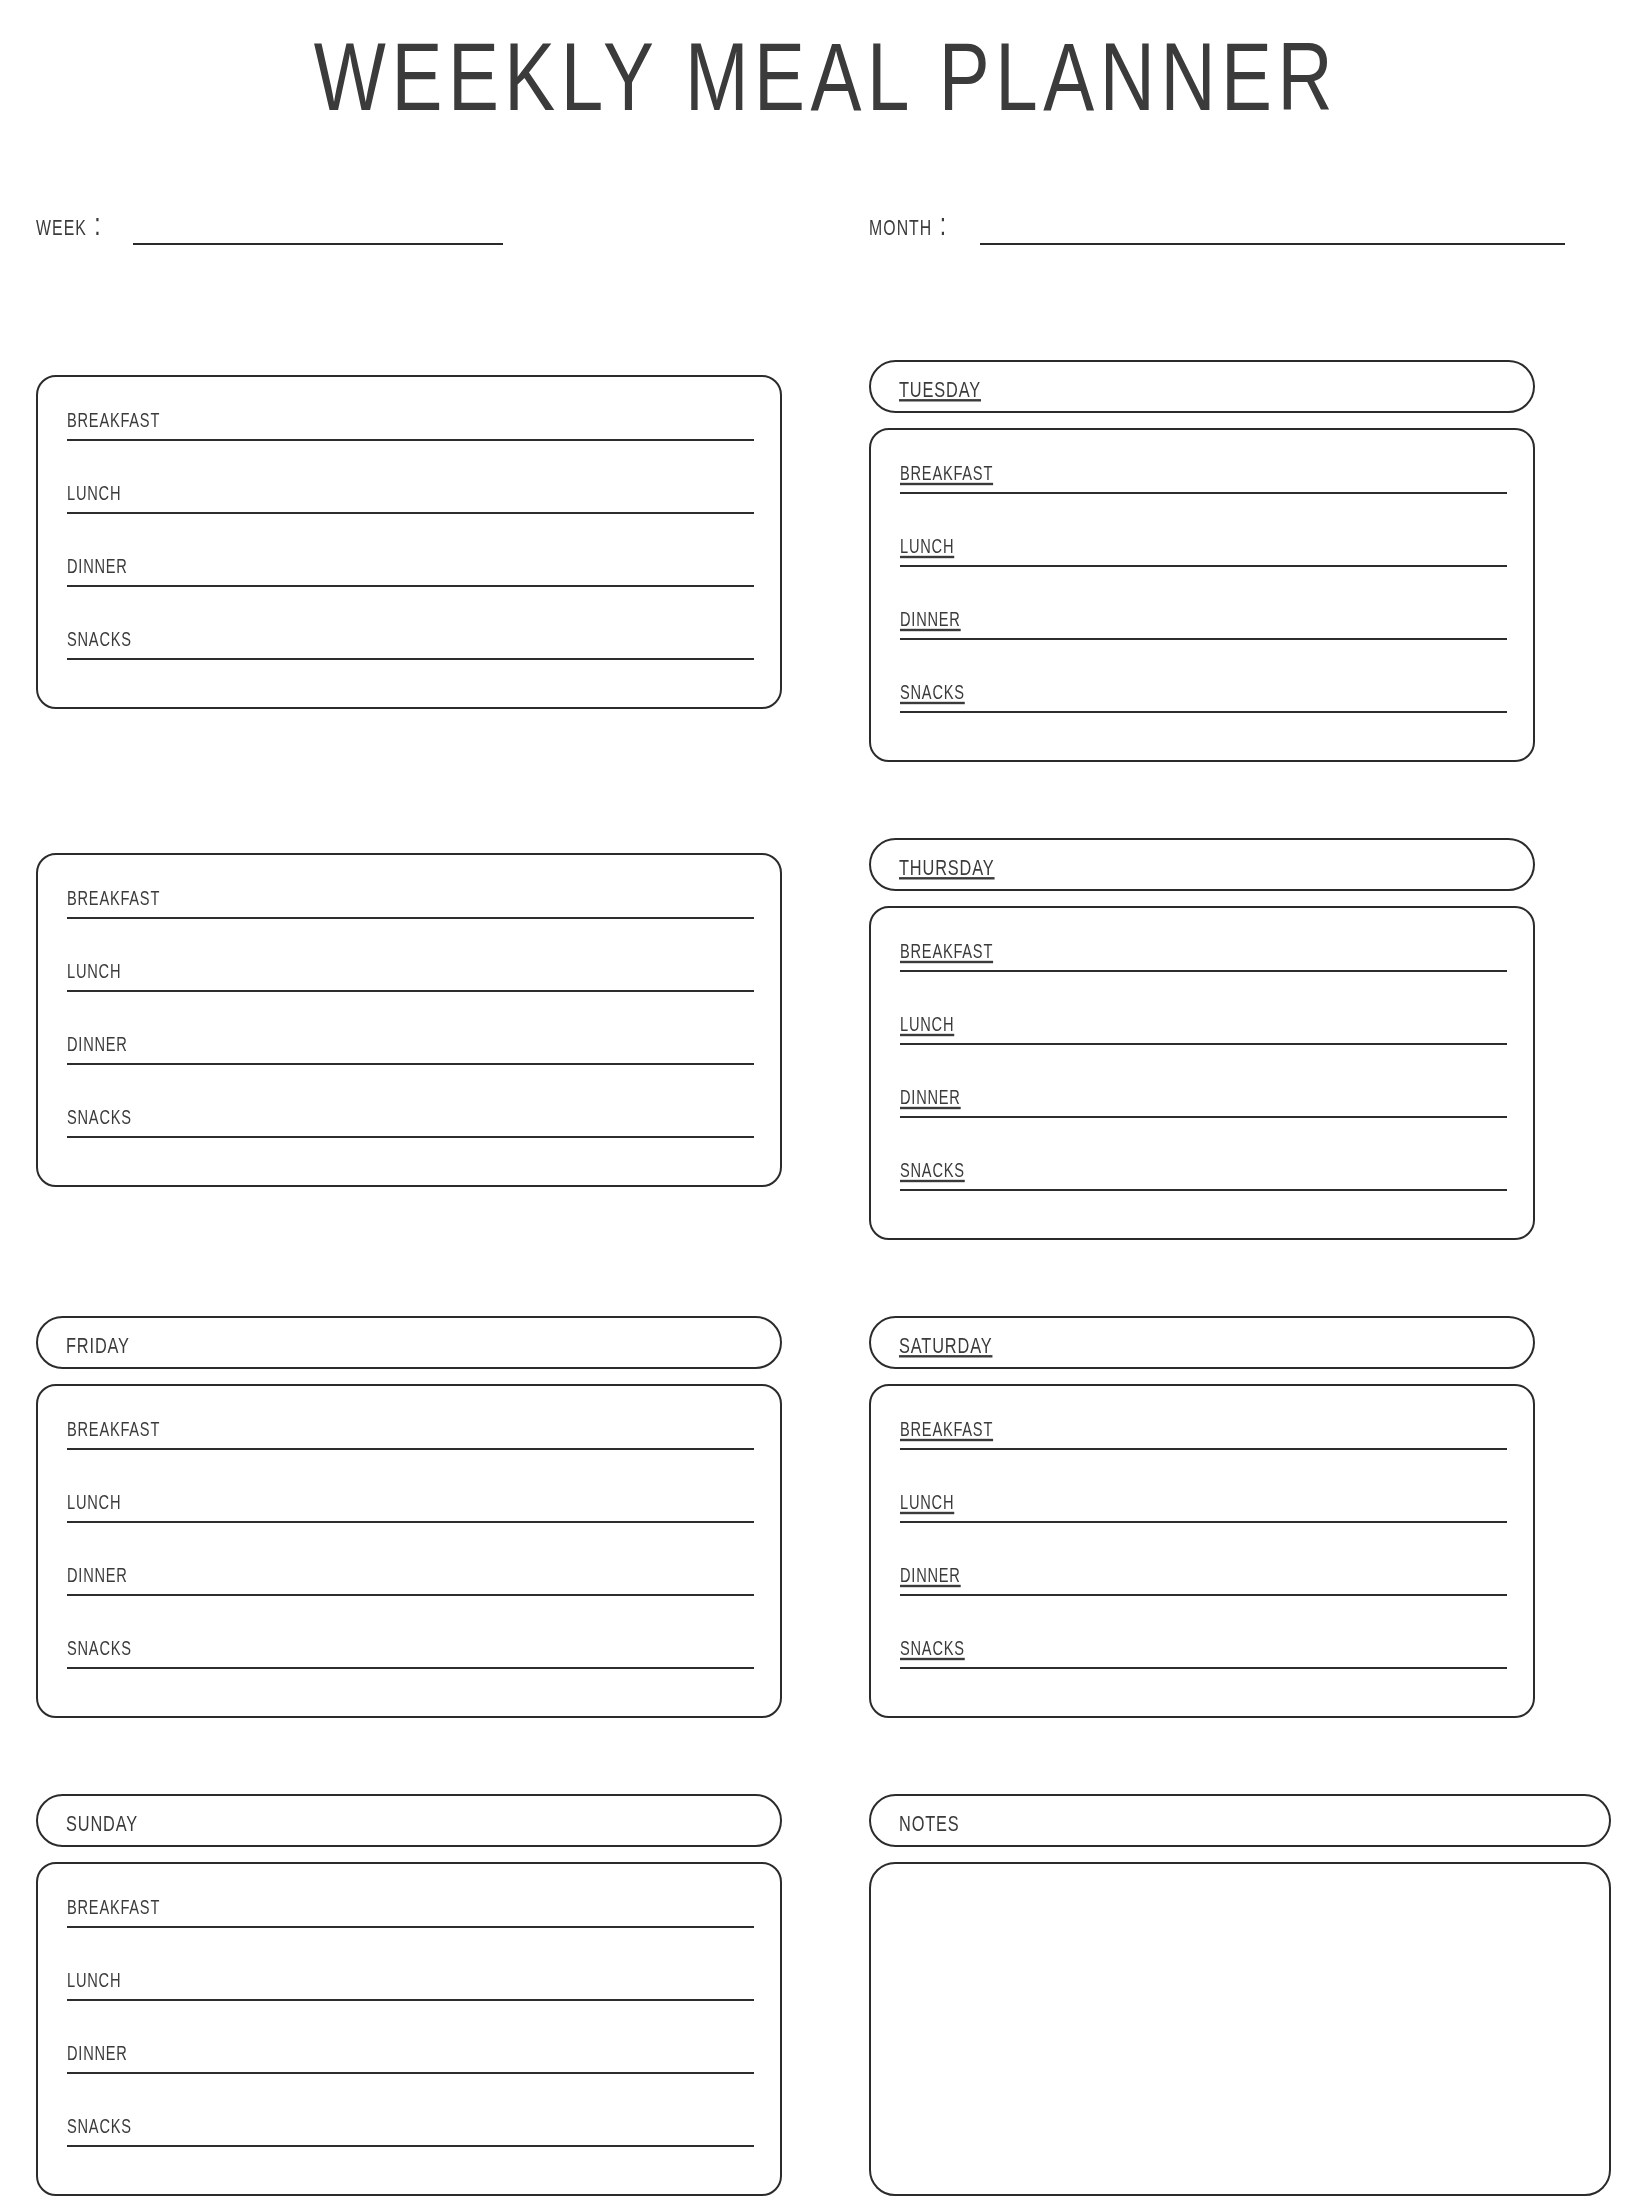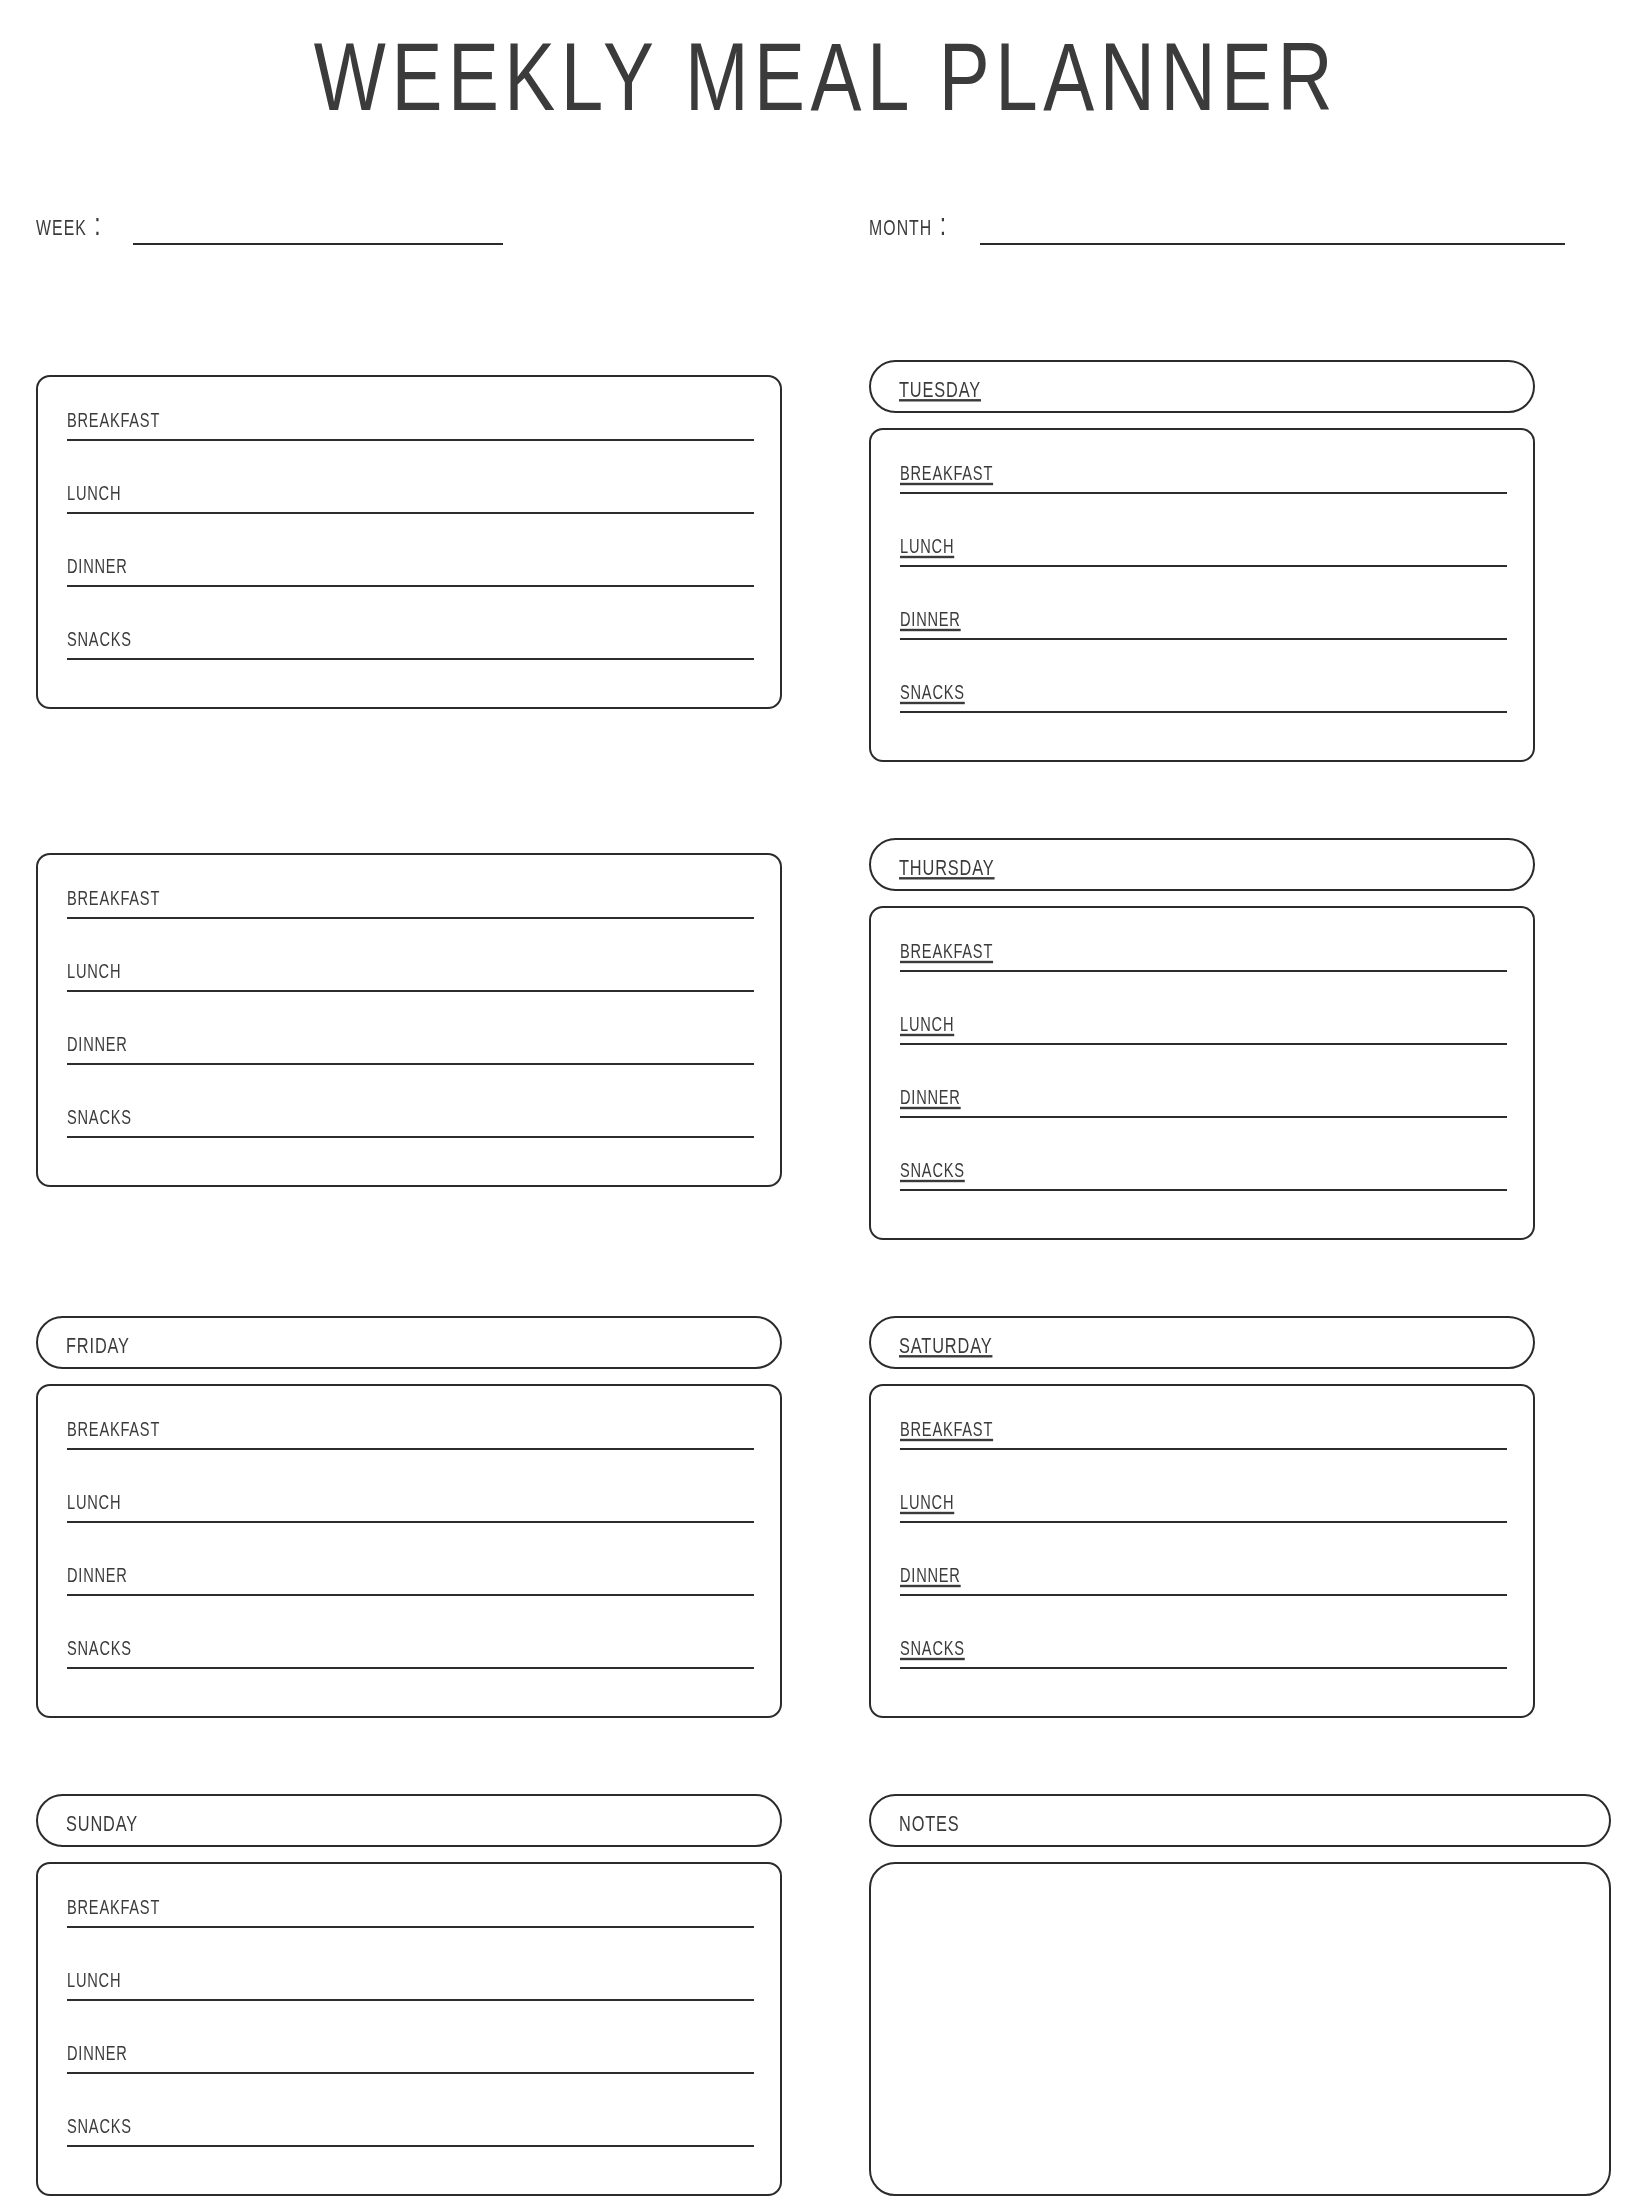--- a/index.html
+++ b/index.html
@@ -111,21 +111,21 @@
     transform: scaleX(0.86) scaleY(1.2);
     transform-origin: left center;
     white-space: nowrap;
   }
 
   .day-body {
     box-sizing: border-box;
     margin-top: 14.6px;
     height: 334px;
     border: 2.2px solid #2b2b2b;
-    border-radius: 14px;
+    border-radius: 20px;
     padding: 24px 26px 14px 29px;
     background: #fff;
     display: flex;
     flex-direction: column;
     justify-content: flex-start;
   }
   .meal-row {
     height: 76px;
     display: flex;
     flex-direction: column;

